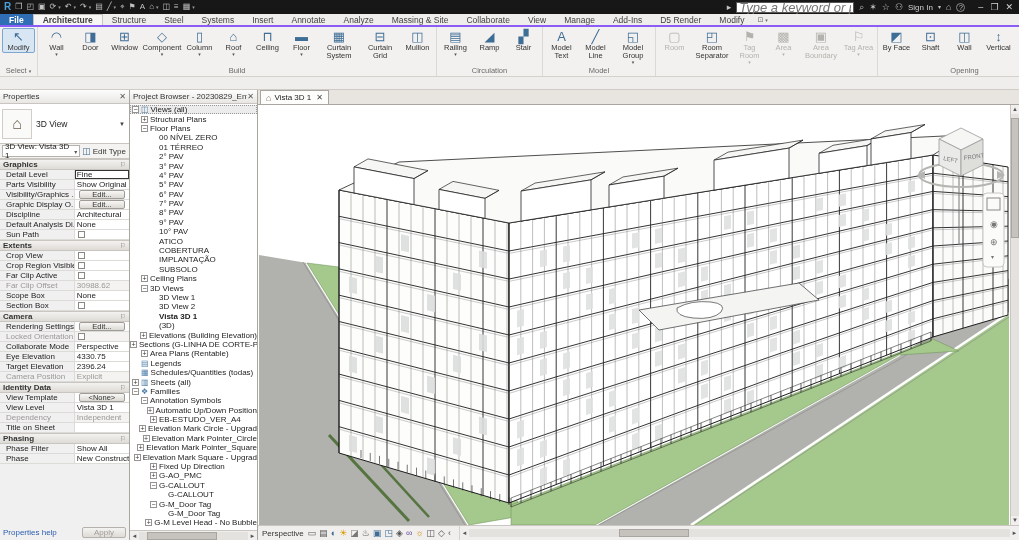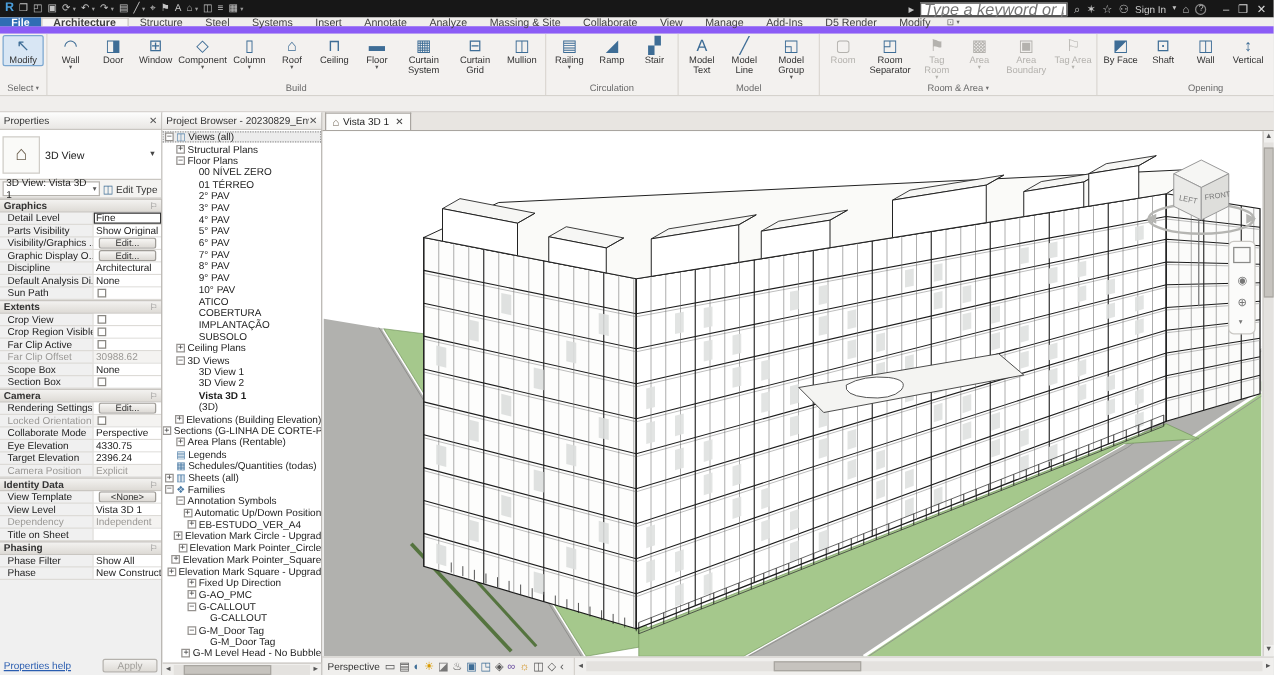--- a/index.html
+++ b/index.html
@@ -15,21 +15,21 @@
   .apptitle { flex:0 0 auto; margin-left:120px; color:#a8a8a8; font-size:8.5px; white-space:nowrap; }
   .tb-right { margin-left:auto; display:flex; align-items:center; gap:5px; }
   .searchwrap { display:flex; align-items:center; background:#ffffff; border:1px solid #555; height:11px; width:118px; padding:0 2px; }
   .searchwrap input { border:none; outline:none; width:100%; font-size:13px; font-style:italic; color:#777; background:transparent; }
   .tbico { color:#c3c3c3; font-size:9px; line-height:12px; }
   .signin { color:#cfcfcf; font-size:8px; }
   .winbtns { display:flex; gap:7px; margin-left:8px; padding-right:2px; }
   .winbtns span { color:#d6d6d6; font-size:9px; }
 
   
-  .tabrow { height:13px; background:#f0eeec; display:flex; align-items:stretch; font-size:8.5px; color:#3f3f3f; flex:0 0 auto; border-bottom:6px solid #8b5cf6; }
+  .tabrow { height:13px; background:#f0eeec; display:flex; align-items:stretch; font-size:8.5px; color:#3f3f3f; flex:0 0 auto; border-bottom:2px solid #8b5cf6; }
   .rtab { padding:0 9px; display:flex; align-items:center; cursor:default; white-space:nowrap; }
   .rtab.file { background:#2f6db4; color:#fff; font-weight:bold; }
   .rtab.active { background:#f8f6f4; border:1px solid #c8c4bf; border-bottom:none; font-weight:bold; }
   .ribbon-collapse { margin-left:4px; display:flex; align-items:center; gap:2px; color:#666; font-size:7px; }
 
   
   .ribbon { height:50px; background:#f3f1ef; display:flex; align-items:stretch; flex:0 0 auto; border-bottom:1px solid #d5d2cd; overflow:hidden; }
   .rpanel { display:flex; flex-direction:column; border-right:1px solid #dcd8d3; padding:1px 2px 0 2px; }
   .rbtns { flex:1; display:flex; align-items:flex-start; gap:1px; }
   .rcaption { height:11px; font-size:7.5px; color:#6a6a6a; text-align:center; display:flex; align-items:center; justify-content:center; gap:2px; }
@@ -66,21 +66,21 @@
   .psec .pin { margin-left:auto; font-size:7px; color:#777; font-weight:normal; }
   .prow { height:10px; display:flex; border-bottom:1px solid #dddbd7; }
   .plabel { width:58%; padding:0 0 0 6px; color:#222; display:flex; align-items:center; border-right:1px solid #dddbd7; white-space:nowrap; overflow:hidden; }
   .pval { flex:1; display:flex; align-items:center; padding:0 2px; background:#fff; color:#222; white-space:nowrap; overflow:hidden; }
   .prow.muted .plabel, .prow.muted .pval { color:#9a9895; }
   .prow.muted .pval { background:#f4f3f1; }
   .pval.focus { outline:1px solid #333; outline-offset:-1px; }
   .pbtn { flex:1; margin:1px 2px; background:linear-gradient(#f8f7f5,#dcd9d4); border:1px solid #9f9c97; border-radius:2px; font-size:7.5px; text-align:center; color:#333; line-height:7px; }
   .pcheck { width:7px; height:7px; border:1px solid #8a8883; background:#fff; margin-left:1px; }
   .props-bottom { height:15px; display:flex; align-items:center; padding:0 3px; flex:0 0 auto; }
-  .props-bottom a { color:#2a5db0; font-size:8px; text-decoration:underline; }
+  .props-bottom a { color:#2a5db0; font-size:8px; }
   .apply-btn { margin-left:auto; width:44px; height:11px; background:linear-gradient(#f4f3f1,#dedbd6); border:1px solid #b5b2ad; border-radius:2px; color:#a09e9a; font-size:8px; text-align:center; line-height:10px; }
 
   
   .tree { flex:1; overflow:hidden; padding-top:1px; }
   .trow { height:9.4px; display:flex; align-items:center; font-size:8px; color:#1c1c1c; white-space:nowrap; overflow:hidden; }
   .trow.bold { font-weight:bold; }
   .trow.seltop { background:#ececec; outline:1px dotted #999; outline-offset:-1px; }
   .ebox { width:7px; height:7px; border:1px solid #969390; background:#fff; font-size:7px; line-height:5px; text-align:center; color:#333; flex:0 0 auto; margin-right:2px; }
   .ebox.none { border:none; background:transparent; }
   .ticon { font-size:8px; color:#4a7ba6; margin-right:2px; flex:0 0 auto; }
@@ -303,21 +303,20 @@
           <div class="rbtn wide disabled">
             <span class="ricon">▣</span>
             <span class="rlabel">Area Boundary</span>
           </div>
           <div class="rbtn disabled">
             <span class="ricon">⚐</span>
             <span class="rlabel">Tag Area</span>
             <span class="rcaret">▾</span>
           </div>
         </div>
-        <div class="rcaption">Room &amp; Area<span style="font-size: 5px;">▾</span></div>
       </div>
       <div class="rpanel">
         <div class="rbtns">
           <div class="rbtn">
             <span class="ricon">◩</span>
             <span class="rlabel">By Face</span>
           </div>
           <div class="rbtn">
             <span class="ricon">⊡</span>
             <span class="rlabel">Shaft</span>

